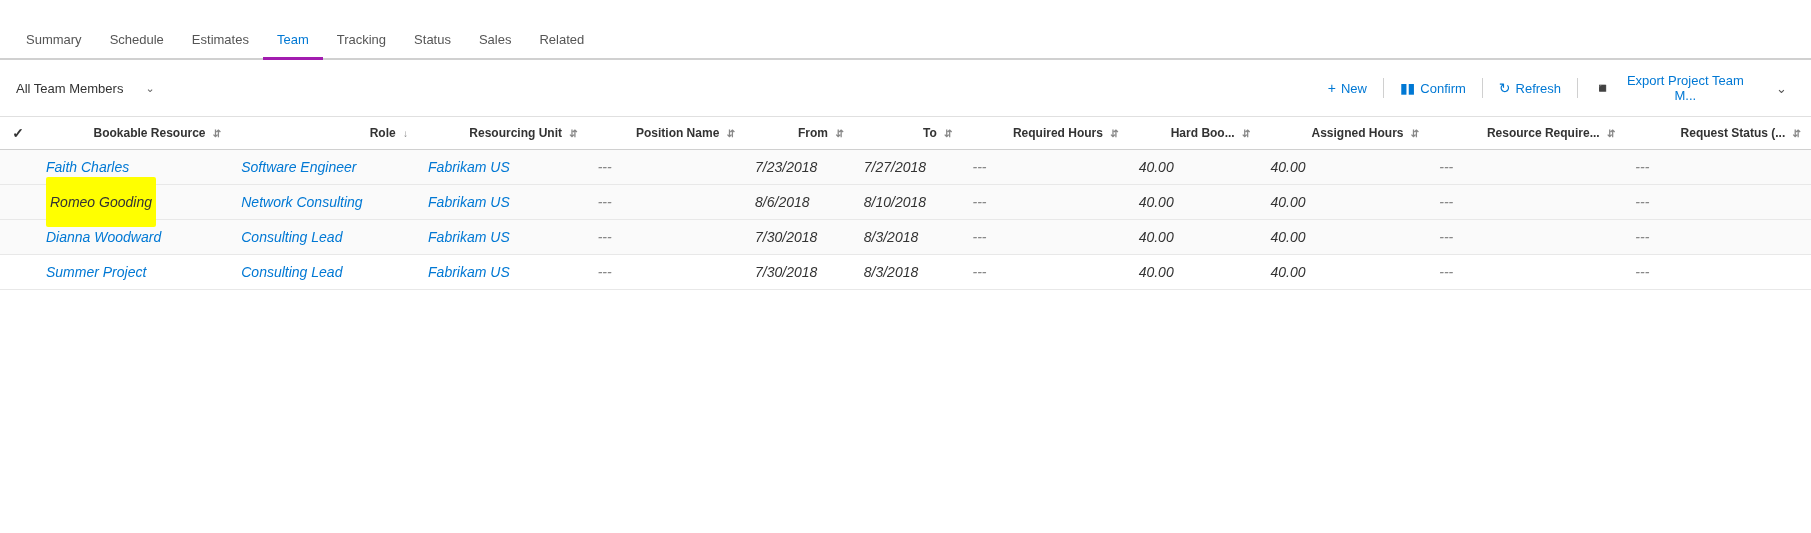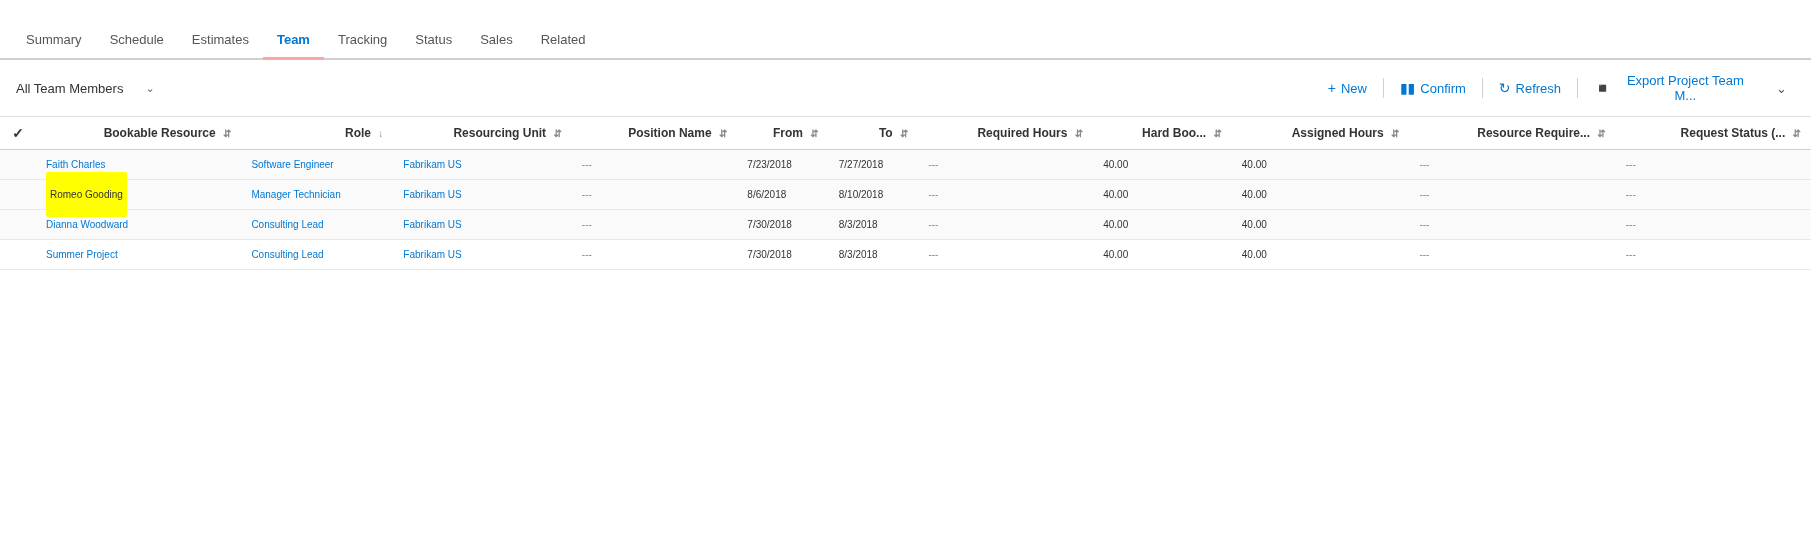--- a/index.html
+++ b/index.html
@@ -28,22 +28,22 @@
       padding: 10px 14px;
       font-size: 13px;
       color: #555;
       cursor: pointer;
       border-bottom: 3px solid transparent;
       margin-bottom: -2px;
       white-space: nowrap;
     }
     .nav-tab.active {
       color: #0078d4;
-      border-bottom: 3px solid #fca5a5;
-      font-weight: 700;
+      border-bottom: 3px solid #a21caf;
+      font-weight: 400;
     }
     
     .toolbar {
       display: flex;
       align-items: center;
       padding: 8px 16px;
       border-bottom: 1px solid #e0e0e0;
       background: #fff;
       gap: 6px;
     }
@@ -143,24 +143,25 @@
       background: #fafafa;
     }
     tbody tr:nth-child(even) {
       background: #fff;
     }
     tbody tr.highlighted {
       background: #fafafa;
     }
     tbody td {
       padding: 9px 10px;
-      font-size: 10px;
+      font-size: 14px;
       color: #333;
       vertical-align: middle;
       white-space: nowrap;
+      font-style: italic;
     }
     tbody td.link {
       color: #0078d4;
       cursor: pointer;
     }
     .highlighted-cell {
       background: #ffff00;
       padding: 17px 4px;
       border-radius: 2px;
       color: #333;
@@ -279,21 +280,21 @@
             <td>7/27/2018</td>
             <td class="dash">---</td>
             <td>40.00</td>
             <td>40.00</td>
             <td class="dash">---</td>
             <td class="dash">---</td>
           </tr>
           <tr class="highlighted">
             <td class="check-col"></td>
             <td><span class="highlighted-cell">Romeo Gooding</span></td>
-            <td class="link">Manager Technician</td>
+            <td class="link">Network Consulting</td>
             <td class="link">Fabrikam US</td>
             <td class="dash">---</td>
             <td>8/6/2018</td>
             <td>8/10/2018</td>
             <td class="dash">---</td>
             <td>40.00</td>
             <td>40.00</td>
             <td class="dash">---</td>
             <td class="dash">---</td>
           </tr>

